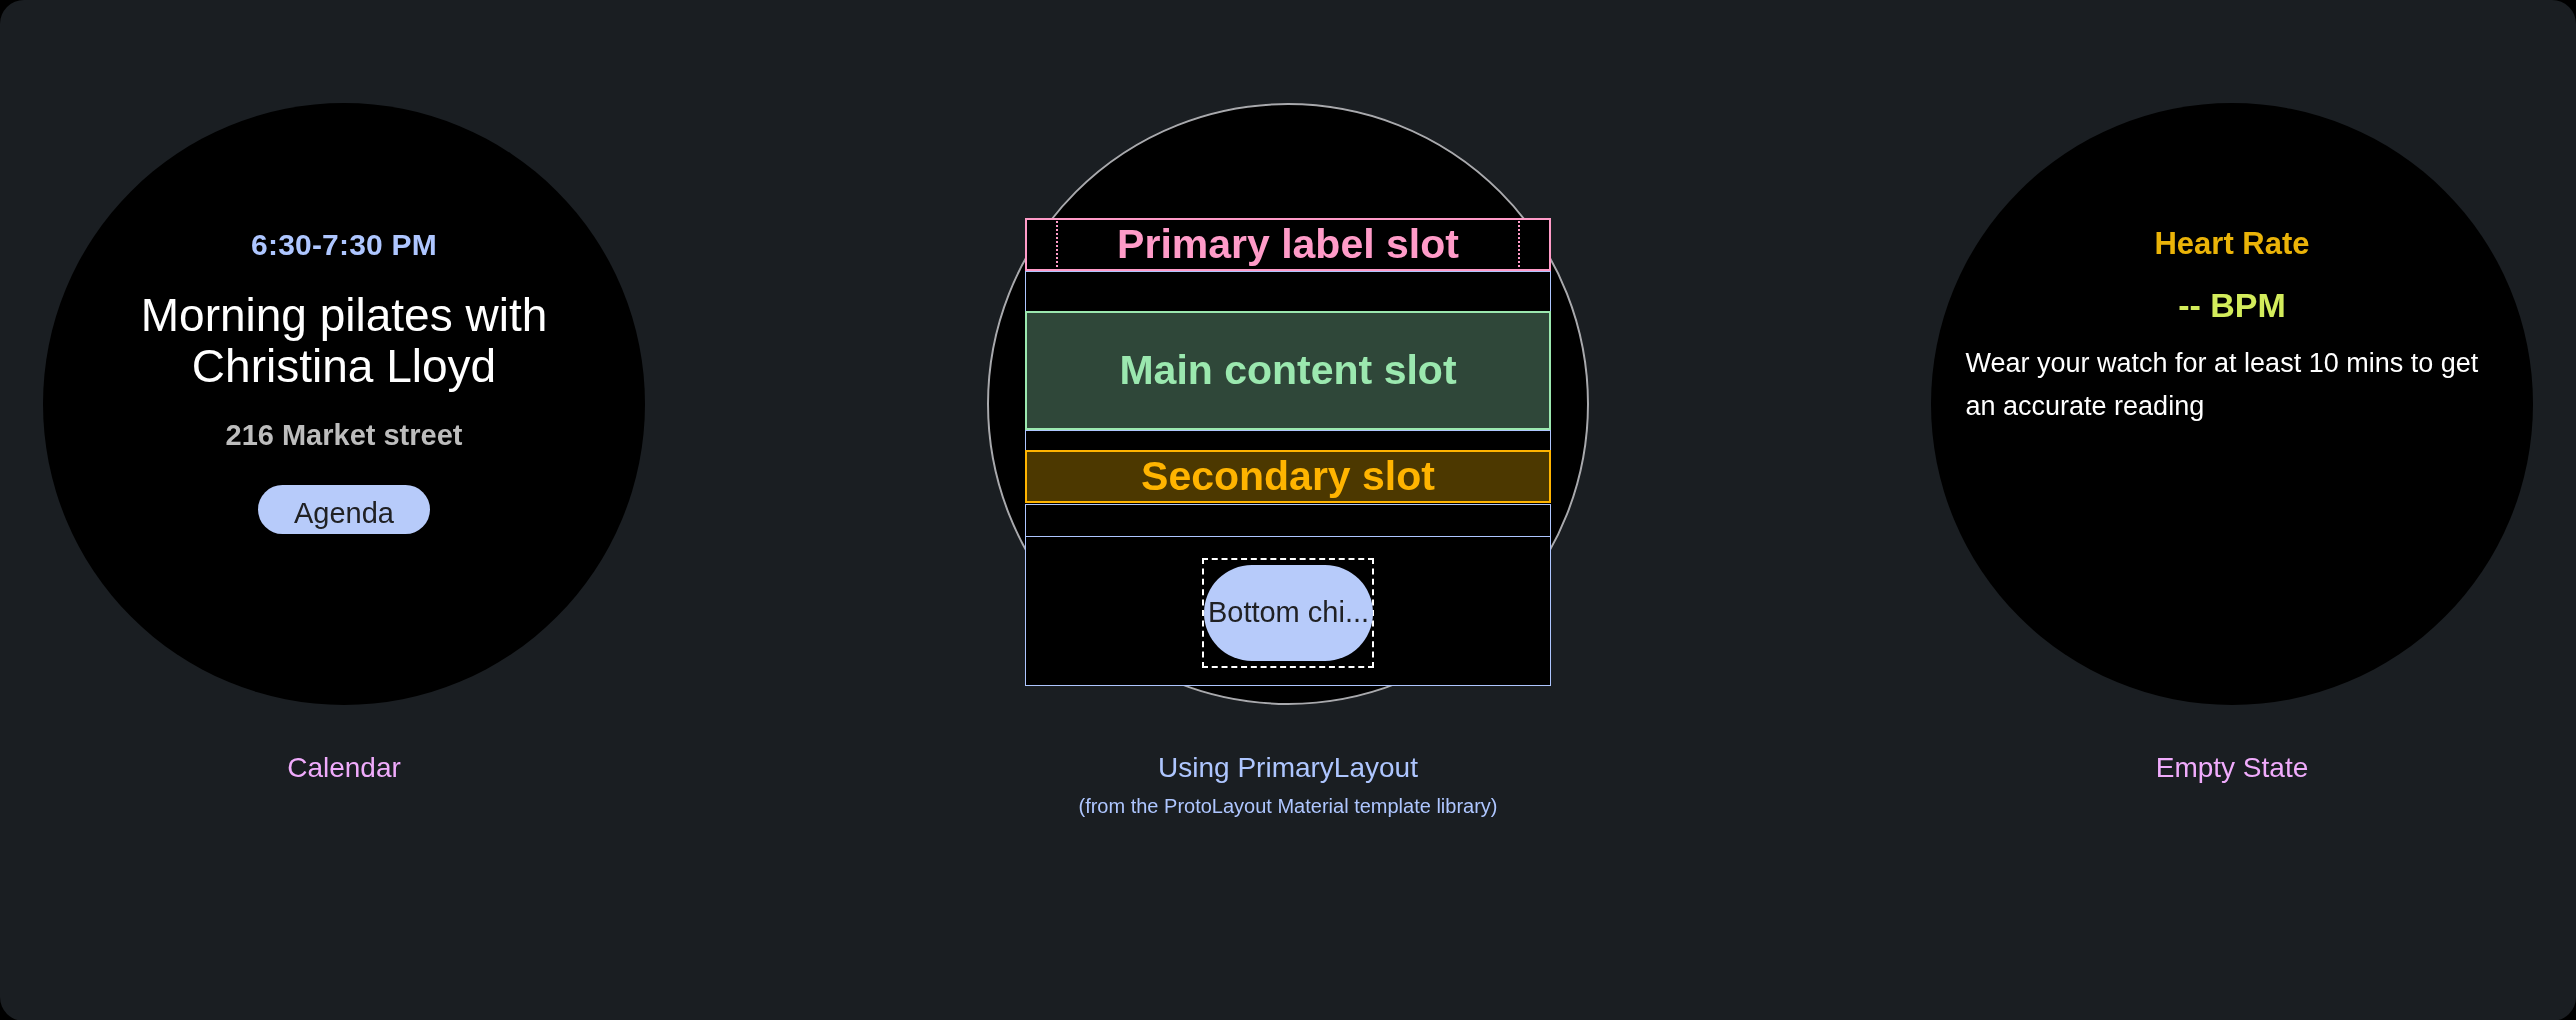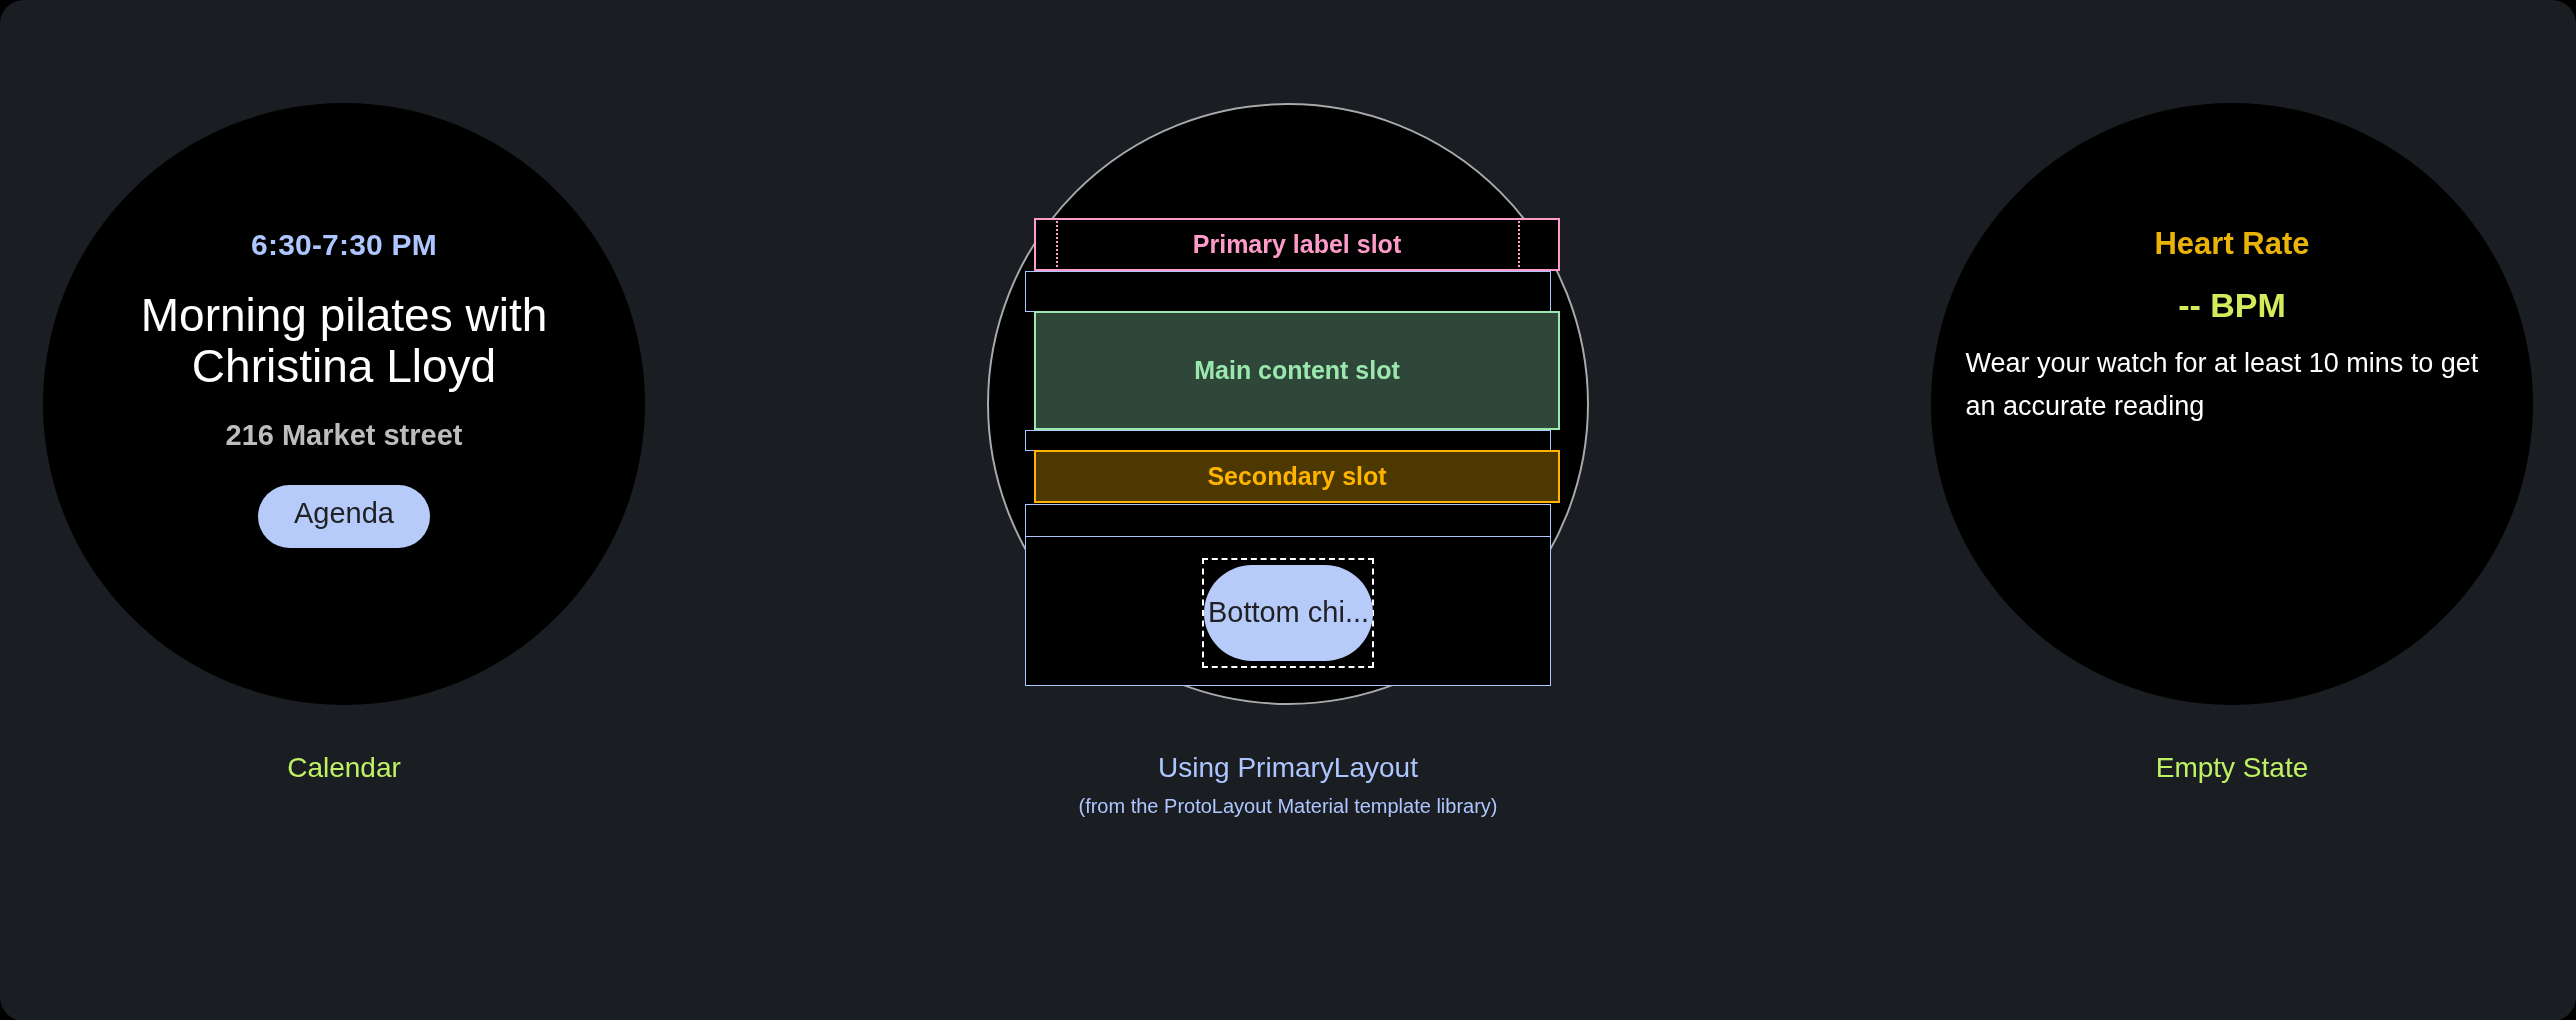--- a/index.html
+++ b/index.html
@@ -56,21 +56,21 @@
     border: 2.6px solid #A8A9AD;
     box-sizing: border-box;
     pointer-events: none;
   }
 
   .caption {
     position: absolute;
     left: 0;
     width: 688px;
     text-align: center;
-    color: #bef264;
+    color: #f0abfc;
     font-size: 28px;
     line-height: 34px;
     top: 751px;
   }
   .caption.link {
     color: #AEC6FF;
   }
   .caption.link .sub {
     display: block;
     font-size: 20px;
@@ -107,21 +107,21 @@
     font-size: 29px;
     font-weight: bold;
     margin-top: 27.5px;
   }
   .chip {
     margin-top: 33px;
     background: #B7CBFA;
     color: #202124;
     font-size: 29px;
     border-radius: 52px;
-    padding: 12px 36px 18px 36px;
+    padding: 12px 36px 4px 36px;
     display: inline-block;
     white-space: nowrap;
   }
 
   
   .hr-stack {
     position: absolute;
     left: 0; top: 0;
     width: 602px; height: 602px;
     display: flex;
@@ -167,24 +167,23 @@
     background: #000000;
   }
   .slot {
     position: absolute;
     left: 0;
     width: 526px;
     box-sizing: border-box;
     display: flex;
     align-items: center;
     justify-content: center;
-    font-size: 25px;
+    font-size: 41px;
     font-weight: bold;
     z-index: 3;
-    margin-left: 9px;
   }
   
   .slot-primary {
     top: 5.2px;
     height: 53px;
     border: 2.6px solid #FF9BC8;
     background: #000000;
     color: #FF9BC8;
   }
   .guide {

